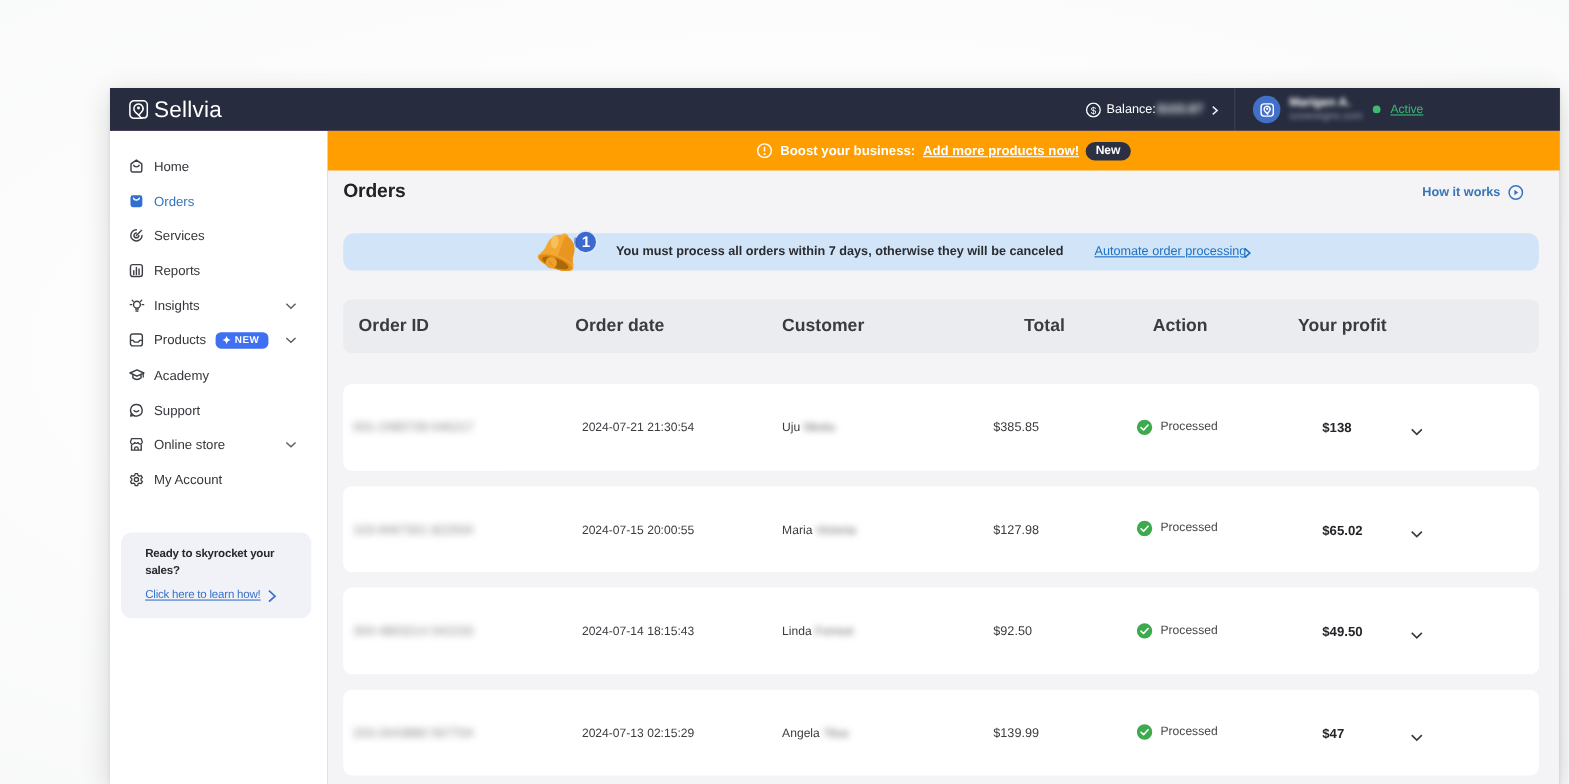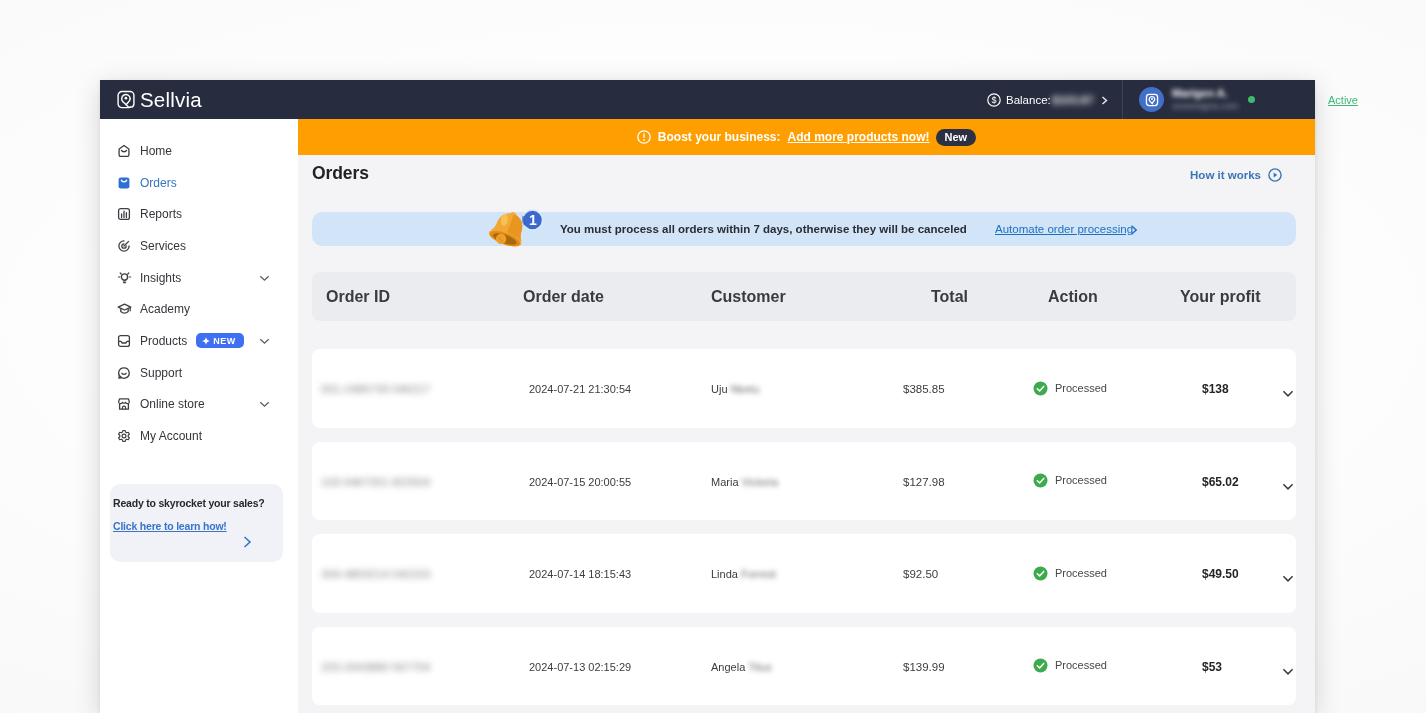--- a/index.html
+++ b/index.html
@@ -3,52 +3,52 @@
 <meta charset="utf-8">
 <style>
   * { margin:0; padding:0; box-sizing:border-box; }
   html,body { width:1426px; height:713px; overflow:hidden; }
   body {
     font-family:"Liberation Sans", sans-serif;
     background: radial-gradient(ellipse 130% 110% at 50% 45%, #fdfdfd 35%, #f2f3f3 100%);
     position:relative;
   }
   .window {
-    position:absolute; left:100px; top:80px; width:1215px; height:633px;
+    position:absolute; left:100px; top:80px; width:1318px; height:633px;
     background:#a21caf;
     box-shadow: 0 6px 26px rgba(0,0,0,.16), 0 1px 4px rgba(0,0,0,.08);
   }
   
   .nav { position:absolute; left:0; top:0; right:0; height:39px; background:#272d3f; }
   .nav .logo { position:absolute; left:17px; top:10px; }
   .nav .brand { position:absolute; left:40px; top:0; height:40px; line-height:40px; color:#fff; font-size:20.5px; letter-spacing:.2px; }
   .bal-ic { position:absolute; left:887px; top:13px; }
   .bal-t { position:absolute; left:906px; top:0; height:39px; line-height:40px; color:#fff; font-size:11.5px; }
   .bal-a { position:absolute; left:952px; top:0; height:39px; line-height:40px; color:#f2f2f2; font-size:11.5px; font-weight:bold; filter:blur(3px); }
   .bal-ch { position:absolute; left:1001px; top:16px; opacity:.9; }
   .nav-div { position:absolute; left:1022px; top:0; bottom:0; width:1px; background:rgba(255,255,255,.1); }
   .avatar { position:absolute; left:1039px; top:7px; width:25px; height:25px; border-radius:50%; background:#4270c8; }
   .avatar svg { position:absolute; left:4.5px; top:4.5px; }
   .uname { position:absolute; left:1072px; top:7px; color:#fff; font-size:11px; font-weight:bold; filter:blur(2.6px); }
   .umail { position:absolute; left:1072px; top:20px; color:#9aa1b2; font-size:9.5px; filter:blur(2.6px); }
   .adot { position:absolute; left:1148px; top:16px; width:7px; height:7px; border-radius:50%; background:#3fbb71; }
-  .atext { position:absolute; left:1228px; top:0; height:39px; line-height:40px; color:#3bb977; font-size:11px;text-decoration:underline; }
+  .atext { position:absolute; left:1164px; top:0; height:39px; line-height:40px; color:#3bb977; font-size:11px;text-decoration:underline; }
   
   .sidebar { position:absolute; left:0; top:39px; width:198px; bottom:0; background:#fff; }
   .menu { position:absolute; top:16px; left:0; right:0; }
   .mi { position:relative; height:31.7px; }
   .mi svg.ic { position:absolute; left:17px; top:50%; margin-top:-7px; }
   .mi .lbl { position:absolute; left:40px; top:0; height:100%; display:flex; align-items:center; font-size:12px; color:#33363b; }
   .mi.active .lbl { color:#3274c5; }
   .mi .chev { position:absolute; right:28px; top:50%; margin-top:-3px; }
   .badge-new { display:inline-flex; align-items:center; margin-left:9px; background:#3f70f2; color:#fff; border-radius:5px; height:15px; padding:0 8px 0 6px; font-size:9px; font-weight:bold; letter-spacing:.5px; }
   .badge-new svg { margin-right:3px; }
-  .promo { position:absolute; left:10px; top:365px; width:173px; height:78px; background:#f0f2f7; border-radius:10px; padding:12px 3px; }
+  .promo { position:absolute; left:10px; top:365px; width:173px; height:78px; background:#f0f2f7; border-radius:10px; padding:12px 22px; }
   .promo .pt { font-size:10.5px; font-weight:bold; color:#26282d; line-height:15.5px; letter-spacing:-.2px; }
-  .promo .pl { margin-top:8px; font-size:10.5px; font-weight:bold; color:#3b72cb; text-decoration:underline; letter-spacing:-.2px; }
+  .promo .pl { margin-top:8px; font-size:10.5px; font-weight:normal; color:#3b72cb; text-decoration:underline; letter-spacing:-.2px; }
   .promo .pch { position:absolute; left:133px; top:52px; }
   
   .main { position:absolute; left:198px; top:39px; right:0; bottom:0; background:#f4f4f6; }
   .banner { position:absolute; left:0; top:0; right:0; height:36px; background:#ff9e00; }
   .banner .inner { position:absolute; left:0; right:0; top:0; height:36px; display:flex; align-items:center; justify-content:center; color:#fff; font-size:12px; font-weight:bold; }
   .banner .u { text-decoration:underline; margin-left:7px; }
   .banner .pill { margin-left:6px; background:#2b3042; border-radius:9px; height:17px; line-height:17px; padding:0 9px; font-size:11px; }
   .banner svg { margin-right:7px; }
   .h1row { position:absolute; left:14px; right:19px; top:44px; height:25px; }
   .h1row h1 { font-size:17.5px; color:#202227; letter-spacing:-.1px; }
@@ -122,64 +122,64 @@
         </div>
         <div class="mi active">
           <svg class="ic" width="14" height="14" viewBox="0 0 14 14" fill="none">
             <rect x="1.6" y="1.6" width="10.8" height="10.8" rx="2.2" fill="#2e6fd1"></rect>
             <path d="M4.4 4.2 c.4 2.2 4.8 2.2 5.2 0" stroke="#fff" stroke-width="1.4" stroke-linecap="round"></path>
           </svg>
           <div class="lbl">Orders</div>
         </div>
         <div class="mi">
           <svg class="ic" width="14" height="14" viewBox="0 0 14 14" fill="none">
-            <rect x="1.6" y="1.6" width="10.8" height="10.8" rx="2" stroke="#3c3f44" stroke-width="1.3"></rect>
-            <path d="M4.6 10.6 V7 M7 10.6 V4.2 M9.4 10.6 V5.6" stroke="#3c3f44" stroke-width="1.3" stroke-linecap="round"></path>
-          </svg>
-          <div class="lbl">Reports</div>
-        </div>
-        <div class="mi">
-          <svg class="ic" width="14" height="14" viewBox="0 0 14 14" fill="none">
             <path d="M12.1 7 A5.1 5.1 0 1 1 7 1.9" stroke="#3c3f44" stroke-width="1.3" stroke-linecap="round"></path>
             <path d="M9.2 7 A2.2 2.2 0 1 1 7 4.8" stroke="#3c3f44" stroke-width="1.3" stroke-linecap="round"></path>
             <path d="M7 7 L10.6 3.4" stroke="#3c3f44" stroke-width="1.3" stroke-linecap="round"></path>
             <path d="M10.6 3.4 l.4 -2 1.6 1.6 -2 .4" fill="#3c3f44"></path>
           </svg>
           <div class="lbl">Services</div>
         </div>
         <div class="mi">
+          <svg class="ic" width="14" height="14" viewBox="0 0 14 14" fill="none">
+            <rect x="1.6" y="1.6" width="10.8" height="10.8" rx="2" stroke="#3c3f44" stroke-width="1.3"></rect>
+            <path d="M4.6 10.6 V7 M7 10.6 V4.2 M9.4 10.6 V5.6" stroke="#3c3f44" stroke-width="1.3" stroke-linecap="round"></path>
+          </svg>
+          <div class="lbl">Reports</div>
+        </div>
+        <div class="mi">
           <svg class="ic" width="15" height="15" viewBox="0 0 15 15" fill="none">
             <circle cx="7.5" cy="6" r="3.1" stroke="#3c3f44" stroke-width="1.3"></circle>
             <path d="M6.3 9.9 h2.4 M6.6 11.7 h1.8" stroke="#3c3f44" stroke-width="1.3" stroke-linecap="round"></path>
             <path d="M1.4 6 h1.4 M12.2 6 h1.4 M3.2 2 l1 1 M11.8 2 l-1 1" stroke="#3c3f44" stroke-width="1.2" stroke-linecap="round"></path>
           </svg>
           <div class="lbl">Insights</div>
           <svg class="chev" width="11" height="7" viewBox="0 0 11 7" fill="none">
             <path d="M1.3 1.2 L5.5 5.2 L9.7 1.2" stroke="#5b5e63" stroke-width="1.3"></path>
           </svg>
-        </div>
-        <div class="mi">
-          <svg class="ic" width="15" height="14" viewBox="0 0 15 14" fill="none">
-            <path d="M1.2 5.1 L7.5 2.2 L13.8 5.1 L7.5 8 Z" stroke="#3c3f44" stroke-width="1.3" stroke-linejoin="round"></path>
-            <path d="M3.8 6.8 v2.7 c2.1 2 5.3 2 7.4 0 V6.8" stroke="#3c3f44" stroke-width="1.3" stroke-linecap="round"></path>
-            <path d="M13.2 5.6 v3.2" stroke="#3c3f44" stroke-width="1.2" stroke-linecap="round"></path>
-          </svg>
-          <div class="lbl">Academy</div>
         </div>
         <div class="mi">
           <svg class="ic" width="14" height="14" viewBox="0 0 14 14" fill="none">
             <rect x="1.6" y="1.6" width="10.8" height="10.8" rx="2" stroke="#3c3f44" stroke-width="1.3"></rect>
             <path d="M1.8 7.4 h2.2 l1.2 1.6 h3.6 l1.2 -1.6 h2.2" stroke="#3c3f44" stroke-width="1.3" stroke-linejoin="round"></path>
           </svg>
           <div class="lbl">Products<span class="badge-new"><svg width="8" height="8" viewBox="0 0 10 10">
                 <path d="M5 0 C5.4 3 7 4.6 10 5 C7 5.4 5.4 7 5 10 C4.6 7 3 5.4 0 5 C3 4.6 4.6 3 5 0 Z" fill="#fff"></path>
               </svg>NEW</span></div>
           <svg class="chev" width="11" height="7" viewBox="0 0 11 7" fill="none">
             <path d="M1.3 1.2 L5.5 5.2 L9.7 1.2" stroke="#5b5e63" stroke-width="1.3"></path>
           </svg>
+        </div>
+        <div class="mi">
+          <svg class="ic" width="15" height="14" viewBox="0 0 15 14" fill="none">
+            <path d="M1.2 5.1 L7.5 2.2 L13.8 5.1 L7.5 8 Z" stroke="#3c3f44" stroke-width="1.3" stroke-linejoin="round"></path>
+            <path d="M3.8 6.8 v2.7 c2.1 2 5.3 2 7.4 0 V6.8" stroke="#3c3f44" stroke-width="1.3" stroke-linecap="round"></path>
+            <path d="M13.2 5.6 v3.2" stroke="#3c3f44" stroke-width="1.2" stroke-linecap="round"></path>
+          </svg>
+          <div class="lbl">Academy</div>
         </div>
         <div class="mi">
           <svg class="ic" width="14" height="14" viewBox="0 0 14 14" fill="none">
             <path d="M7 1.8 a5.2 5.2 0 1 1 -4.5 7.8 L1.8 12.2 l2.7 -.6 A5.2 5.2 0 0 1 7 1.8 Z" stroke="#3c3f44" stroke-width="1.3" stroke-linejoin="round"></path>
             <path d="M4.9 7.3 c.9 1.4 3.3 1.4 4.2 0" stroke="#3c3f44" stroke-width="1.3" stroke-linecap="round"></path>
           </svg>
           <div class="lbl">Support</div>
         </div>
         <div class="mi">
           <svg class="ic" width="14" height="14" viewBox="0 0 14 14" fill="none">
@@ -307,20 +307,20 @@
  </div>
         <div class="card r4">
    <div class="cell oid">203-2643880 567704</div>
    <div class="cell dt">2024-07-13 02:15:29</div>
    <div class="cell cu">Angela&nbsp;<span class="bl">Titus</span></div>
    <div class="cell tt">$139.99</div>
    <div class="cell act"><svg width="15" height="15" viewBox="0 0 15 15">
               <circle cx="7.5" cy="7.5" r="7" fill="#3dab4d"></circle>
               <path d="M4.3 7.7 L6.6 9.9 L10.7 5.4" stroke="#fff" stroke-width="1.5" fill="none" stroke-linecap="round" stroke-linejoin="round"></path>
             </svg>Processed</div>
-   <div class="cell pr">$53</div>
+   <div class="cell pr">$47</div>
    <div class="vch"><svg width="12" height="8" viewBox="0 0 12 8" fill="none">
               <path d="M1.4 1.3 L6 5.9 L10.6 1.3" stroke="#3a3c40" stroke-width="1.5"></path>
             </svg></div>
  </div>
       </div>
   </div>
 </div>
 
 </body></html>

